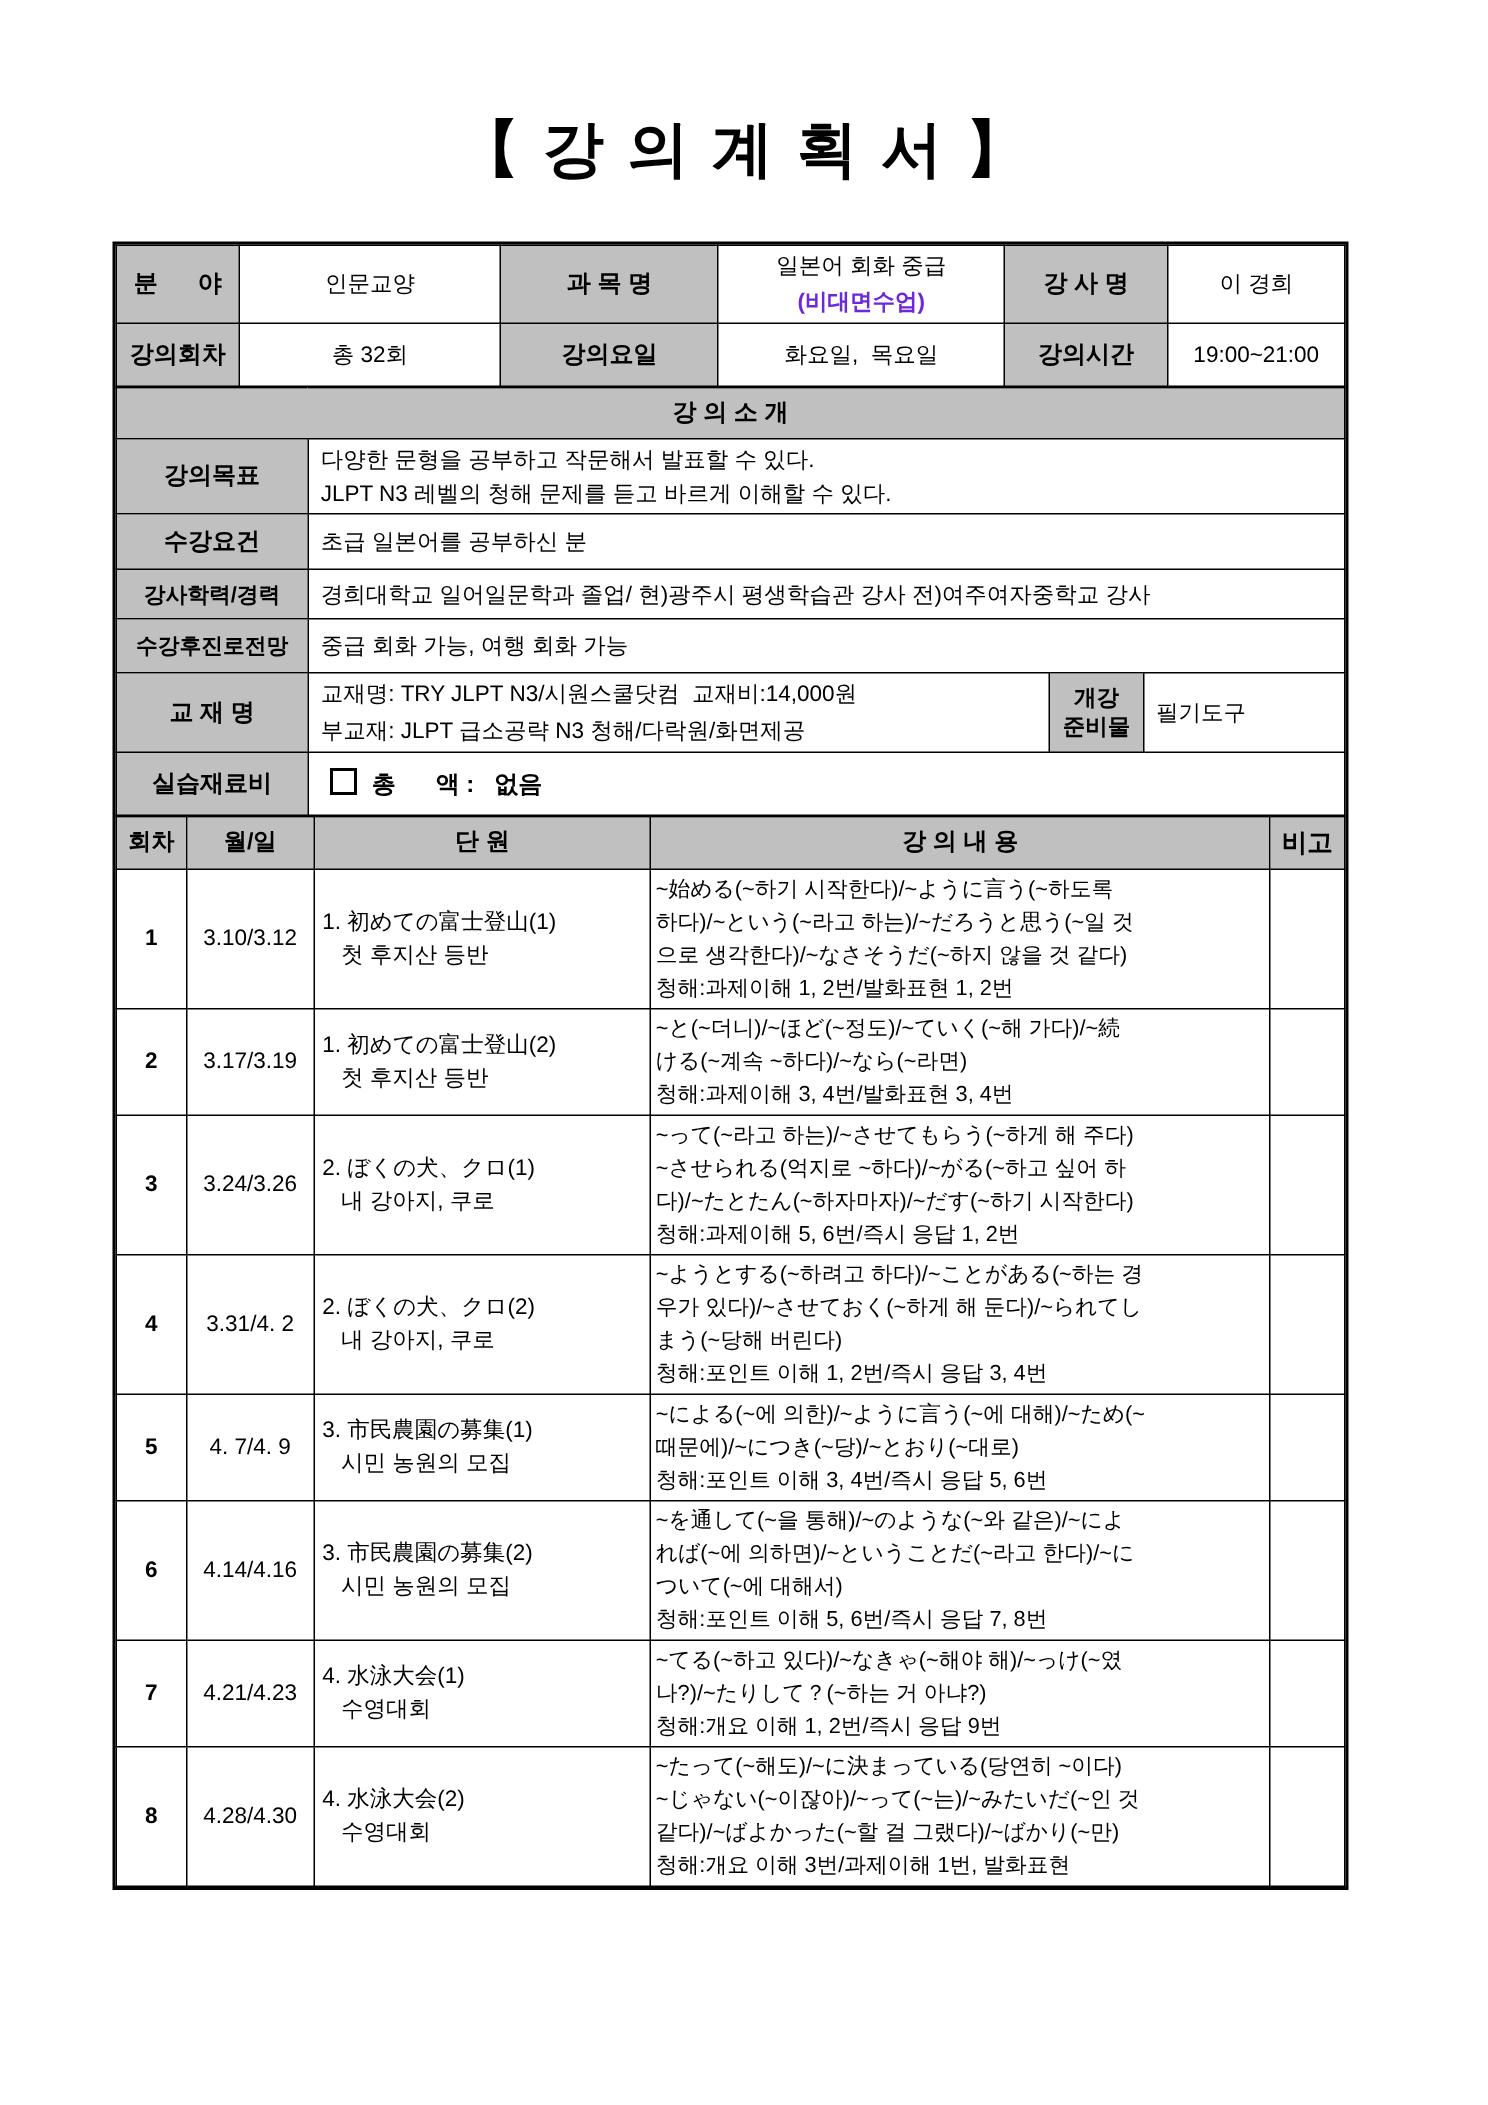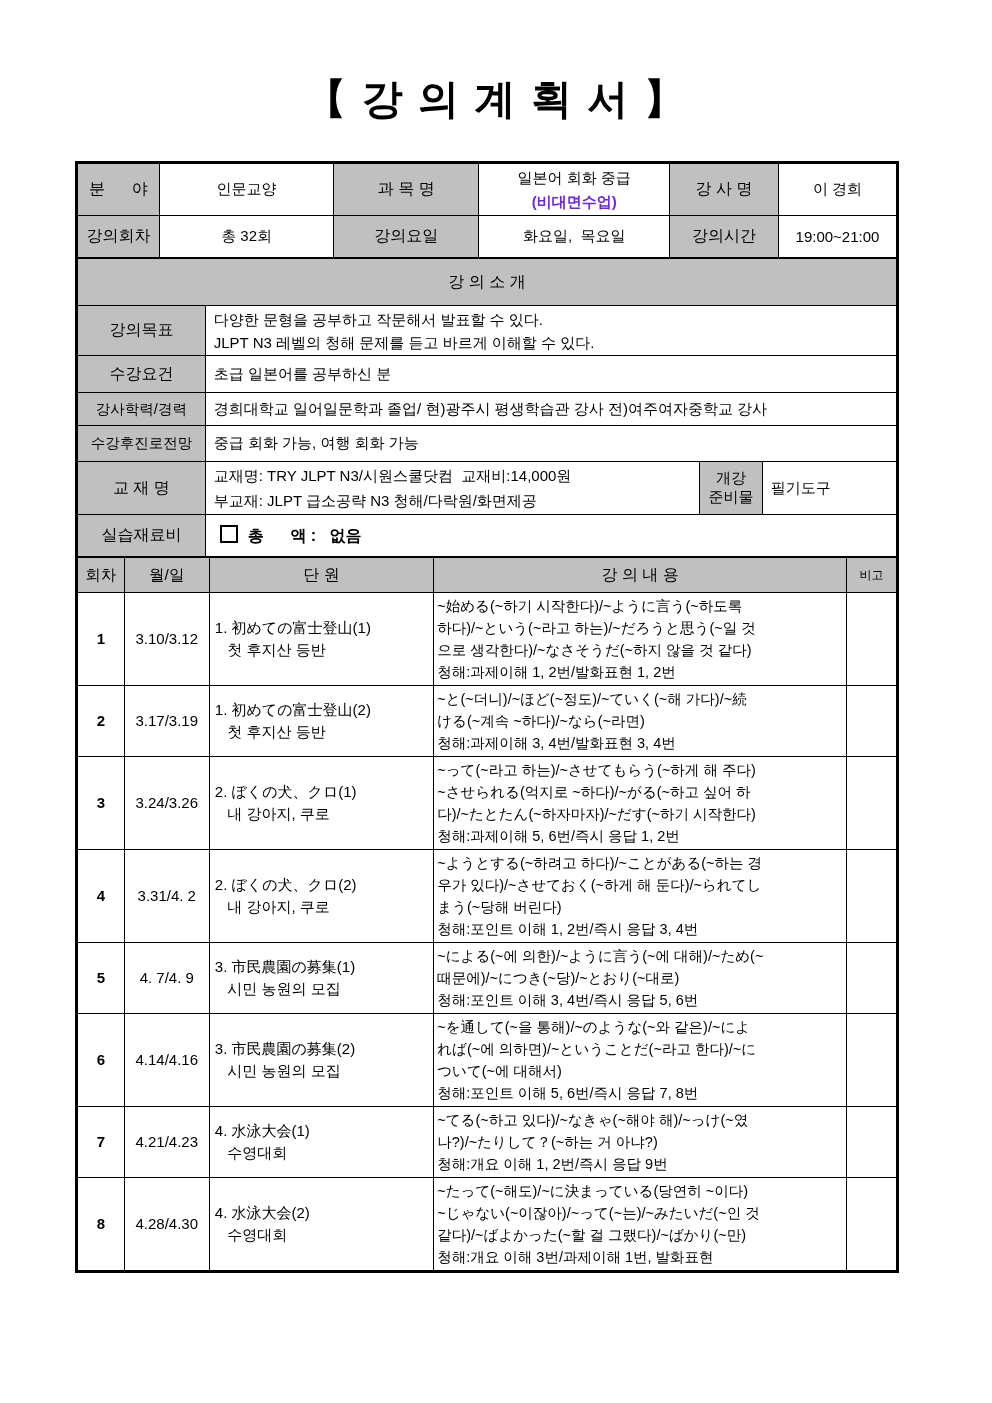--- a/index.html
+++ b/index.html
@@ -12,21 +12,21 @@
   .doc-title{
     text-align:center;font-size:41px;font-weight:bold;
     letter-spacing:2px;margin:0 0 34px 0;
   }
   .doc{
     width:820px;margin-left:75px;border:2px solid #000;
   }
   table{border-collapse:collapse;width:100%;table-layout:fixed;}
   td{border:1px solid #000;vertical-align:middle;overflow:hidden;}
   .lbl{
-    background:#c0c0c0;font-weight:normal;text-align:center;
+    background:#c0c0c0;font-weight:bold;text-align:center;
     font-size:16px;
   }
   .val{font-size:15px;}
   .ctr{text-align:center;}
   .lft{text-align:left;padding-left:8px;padding-right:4px;margin-left:41px;}
   .pre{white-space:pre-wrap;word-break:break-all;}
   .blue{color:#6d28d9;font-weight:bold;}
   .subject-cell{font-size:15px;line-height:24px;}
   .intro-val{line-height:23px;}
   .sched td{line-height:22px;}
@@ -82,21 +82,21 @@
       </table>
 
     <table class="t-intro">
       <colgroup>
         <col style="width:15.6%">
           <col style="width:60.4%">
           <col style="width:7.6%">
           <col style="width:16.4%">
       </colgroup>
       <tbody>
-          <tr style="height:47px">
+          <tr style="height:34px">
         <td class="lbl" colspan="4">강 의 소 개</td>
       </tr>
       <tr style="height:50px">
         <td class="lbl">강의목표</td>
         <td class="val lft pre intro-val" colspan="3">다양한 문형을 공부하고 작문해서 발표할 수 있다.
 JLPT N3 레벨의 청해 문제를 듣고 바르게 이해할 수 있다.</td>
       </tr>
       <tr style="height:37px">
         <td class="lbl">수강요건</td>
         <td class="val lft" colspan="3">초급 일본어를 공부하신 분</td>
@@ -133,21 +133,21 @@
           <col style="width:27.4%">
         <col style="width:50.4%">
           <col style="width:6.1%">
       </colgroup>
       <tbody>
           <tr style="height:35px">
         <td class="lbl" style="font-size:15.5px">회차</td>
         <td class="lbl" style="font-size:15.5px">월/일</td>
         <td class="lbl">단 원</td>
         <td class="lbl">강 의 내 용</td>
-        <td class="lbl" style="font-size:12px">비고</td>
+        <td class="lbl" style="font-size:17px">비고</td>
       </tr>
       <tr>
         <td class="no-cell">1</td>
         <td class="date-cell">3.10/3.12</td>
         <td class="unit-cell pre">1. 初めての富士登山(1)
    첫 후지산 등반</td>
         <td class="content-cell pre">~始める(~하기 시작한다)/~ように言う(~하도록
 하다)/~という(~라고 하는)/~だろうと思う(~일 것
 으로 생각한다)/~なさそうだ(~하지 않을 것 같다)
 청해:과제이해 1, 2번/발화표현 1, 2번</td>

